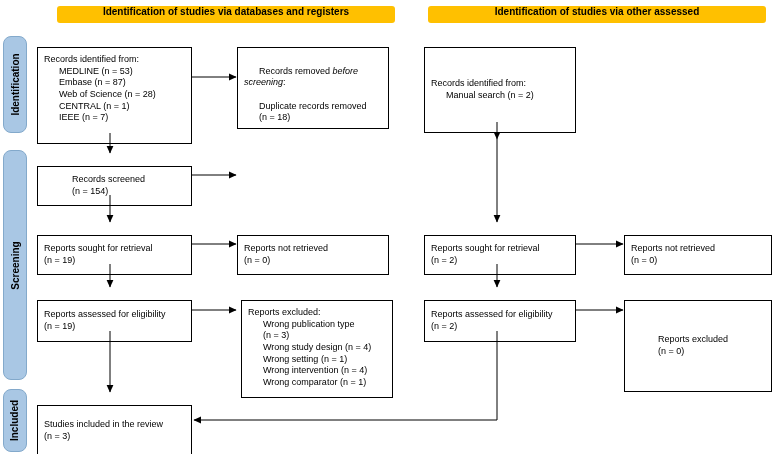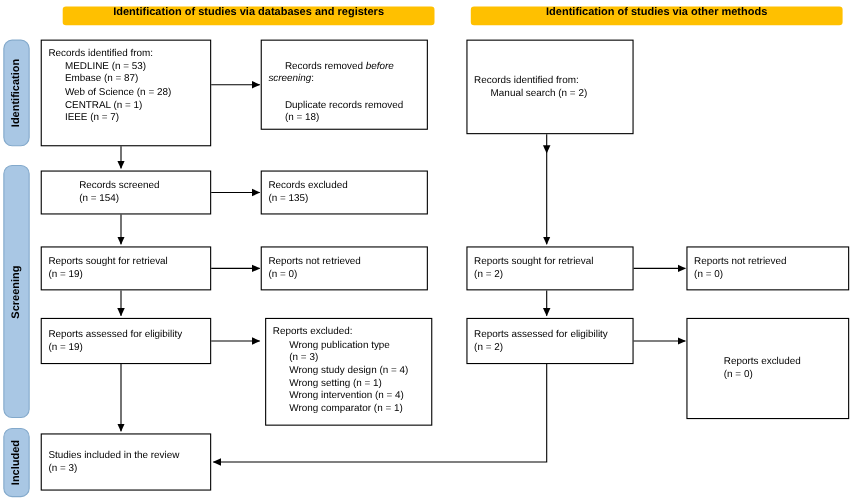--- a/index.html
+++ b/index.html
@@ -21,38 +21,39 @@
     display:flex;align-items:center;justify-content:center;box-sizing:border-box;
   }
   .stage span{
     transform:rotate(-90deg);white-space:nowrap;
     font-size:10px;font-weight:bold;color:#000;
   }
   .box{
     position:absolute;background:#fff;border:1px solid var(--box-border,#000);
     box-sizing:border-box;display:flex;align-items:center;
     padding:0 3px 0 6px;
+    margin-top:11px;
   }
   .box.top{align-items:flex-start;padding-top:6px;}
   .box-text{
     font-size:9px;line-height:1.3;white-space:pre-wrap;color:#000;width:100%;
   }
   .box-text .wrapline{white-space:normal;}
   svg.arrows{position:absolute;left:0;top:0;pointer-events:none;}
 </style>
 </head>
 <body>
 
 <div class="canvas">
 
   <div class="hdr" style="left:57px;top:6px;width:338px;">
     <span>Identification of studies via databases and registers</span>
   </div>
   <div class="hdr" style="left:428px;top:6px;width:338px;">
-    <span>Identification of studies via other methods</span>
+    <span>Identification of studies via other assessed</span>
   </div>
 
   <div class="stage" style="left:3px;top:36px;height:97px;">
     <span>Identification</span>
   </div>
   <div class="stage" style="left:3px;top:150px;height:230px;">
     <span>Screening</span>
   </div>
   <div class="stage" style="left:3px;top:389px;height:63px;">
     <span>Included</span>
@@ -73,24 +74,20 @@
       <div>      Duplicate records removed
       (n = 18)</div>
     </div>
   </div>
 
   <div class="box" style="left:37px;top:155px;width:155px;height:40px;padding-left:34px;">
     <div class="box-text">Records screened
 (n = 154)</div>
   </div>
 
-  <div class="box" style="left:237px;top:155px;width:152px;height:40px;">
-    <div class="box-text">Records excluded
-(n = 135)</div>
-  </div>
 
   <div class="box" style="left:37px;top:224px;width:155px;height:40px;">
     <div class="box-text">Reports sought for retrieval
 (n = 19)</div>
   </div>
 
   <div class="box" style="left:237px;top:224px;width:152px;height:40px;">
     <div class="box-text">Reports not retrieved
 (n = 0)</div>
   </div>

